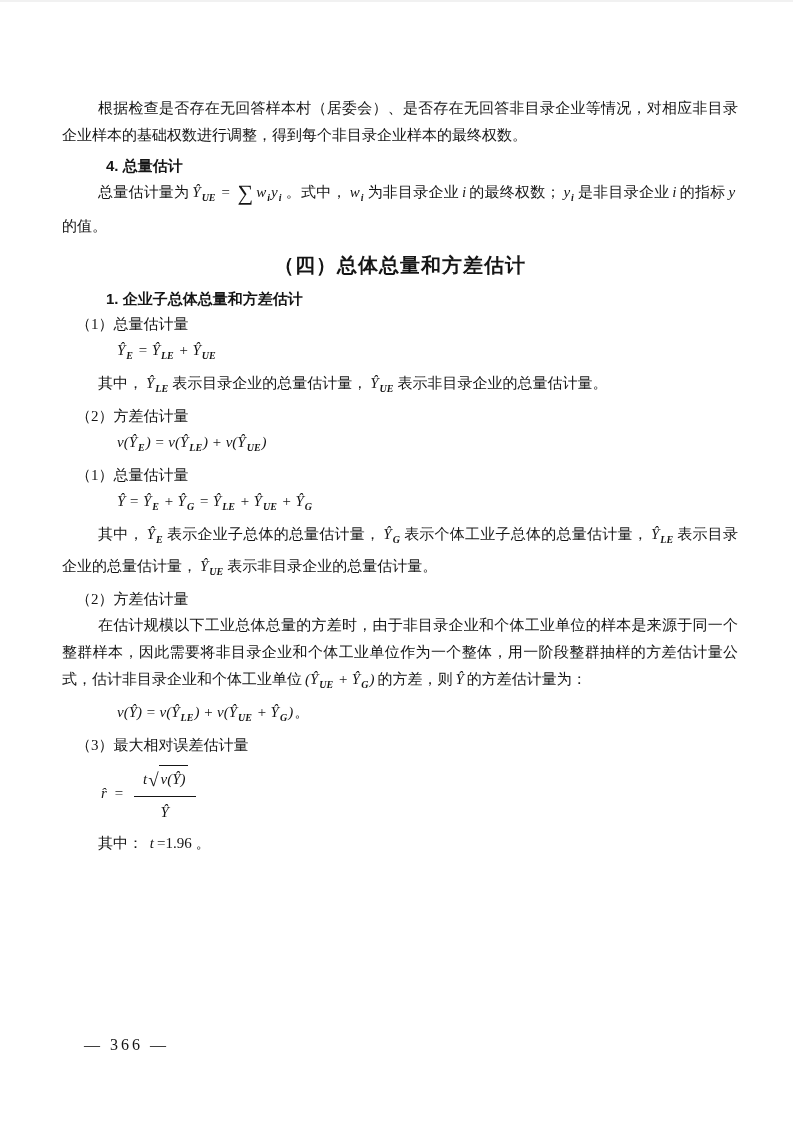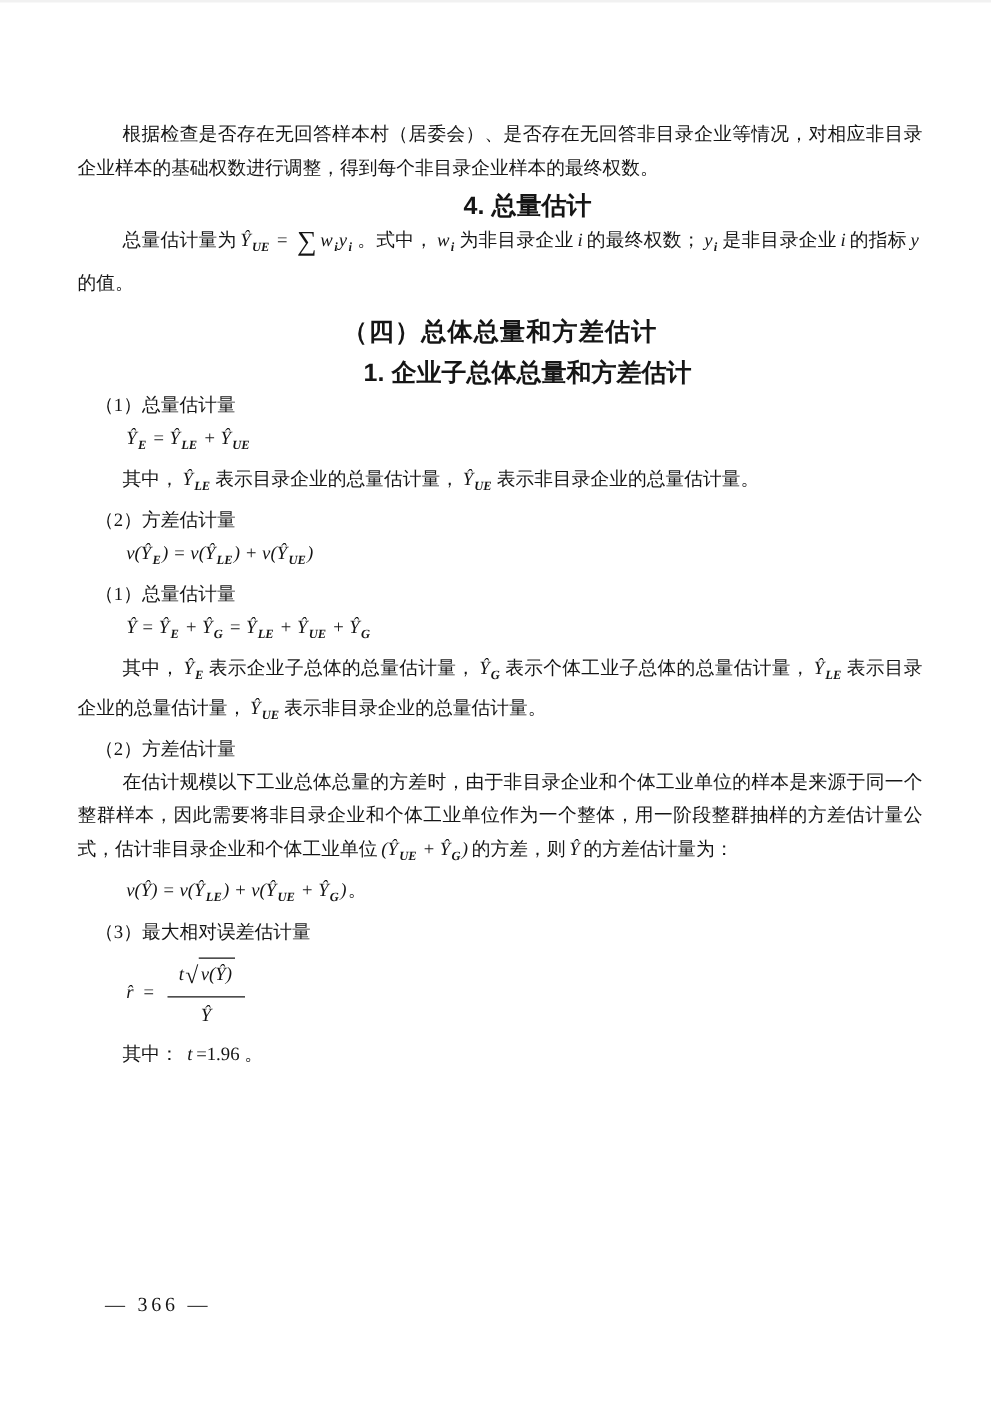--- a/index.html
+++ b/index.html
@@ -13,29 +13,29 @@
   .page-top-edge{position:absolute;top:0;left:0;width:793px;height:2px;background:#f1f1f1;}
   .content{position:absolute;left:62px;top:95px;width:676px;}
 
   .para{margin:0;font-size:15px;line-height:27px;text-align:justify;}
   .indent{text-indent:36px;}
   .tall{line-height:29px;}
 
   .subnum{
     margin:5px 0 1px 44px;
     font-family:"Liberation Sans","DejaVu Sans",sans-serif;
-    font-weight:bold;font-size:20px;line-height:23px;text-align:center;
+    font-weight:bold;font-size:15px;line-height:23px;
   }
   .heading{
     margin:10px 0 8px;text-align:center;
     font-family:"Liberation Sans","DejaVu Sans",sans-serif;
     font-weight:bold;font-size:20px;line-height:28px;letter-spacing:1px;
   }
   .item{margin:3px 0 1px 14px;font-size:15px;line-height:23px;}
-  .formula{margin:1px 0 1px 38px;font-size:15px;line-height:27px;}
+  .formula{margin:1px 0 1px 54px;font-size:15px;line-height:27px;}
 
   .math{font-style:italic;padding:0 1px;}
   .para .math{padding:0 3px;}
   .msub{font-size:10px;font-style:italic;vertical-align:-4px;padding:0 1px 0 1px;letter-spacing:0;font-weight:bold;}
   .msum{font-style:normal;font-size:22px;vertical-align:-3px;padding:0 3px;}
 
   .frac-line{display:flex;align-items:center;margin:4px 0 4px 38px;font-size:15px;}
   .eq{margin:0 5px;}
   .frac{display:inline-block;text-align:center;margin-left:4px;}
   .frac .num{display:block;border-bottom:1.4px solid #151515;padding:2px 8px 3px;}

